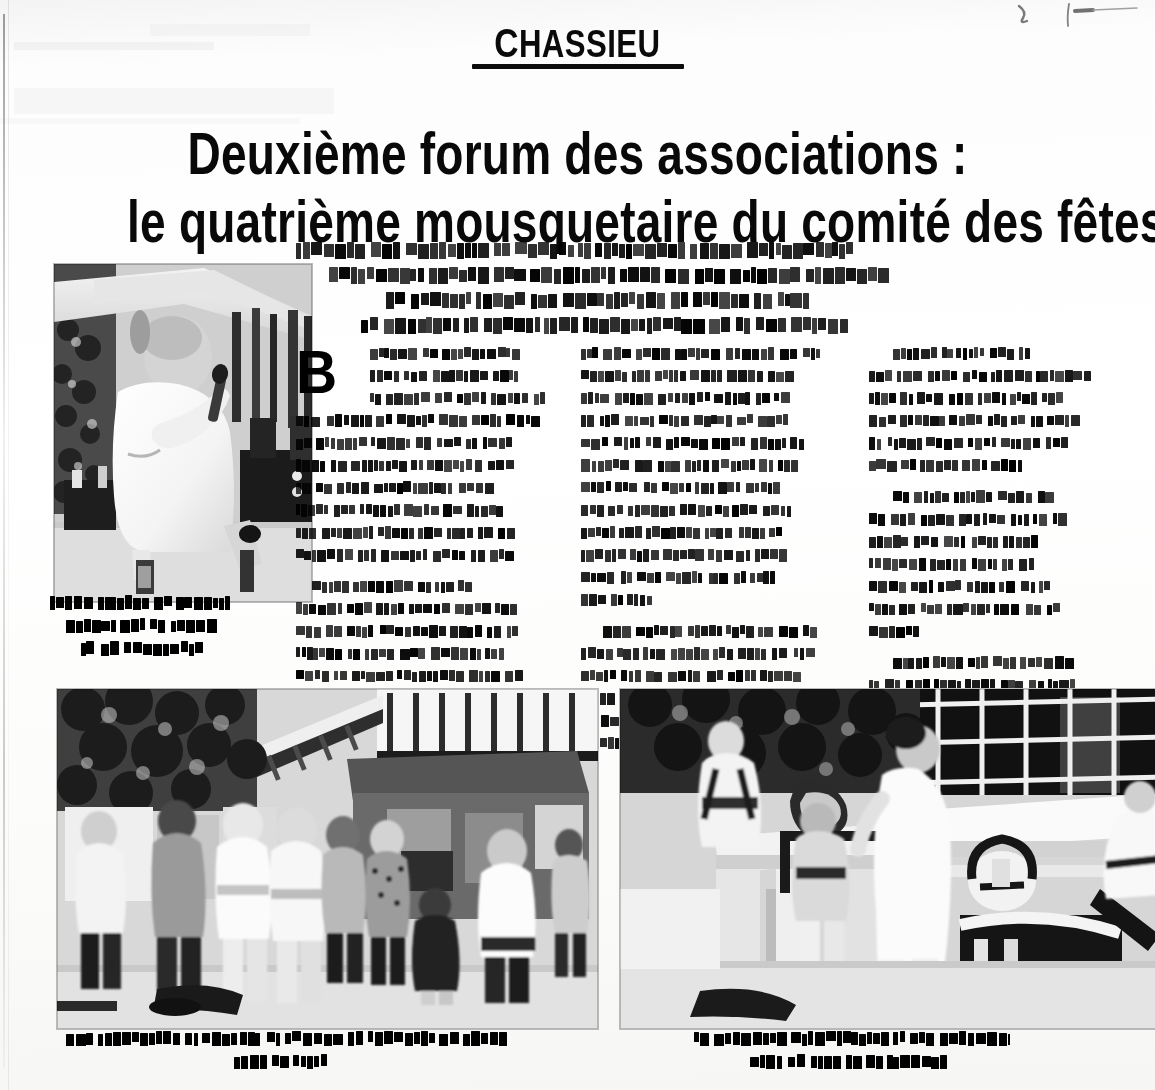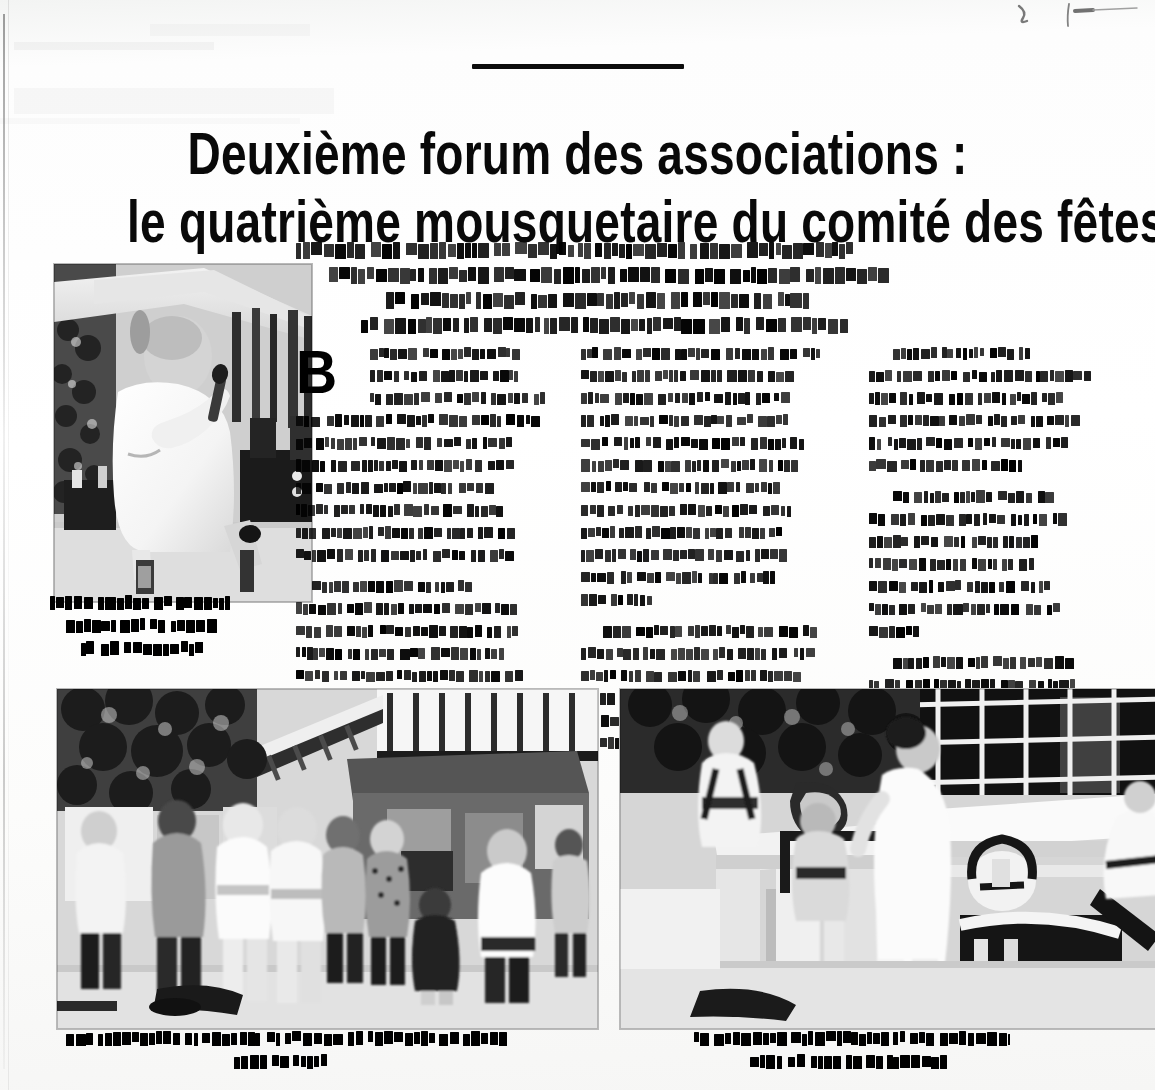--- a/index.html
+++ b/index.html
@@ -201,20 +201,23 @@
   <div class="ghost-band ghost-c"></div>
   <div class="ghost-band ghost-d"></div>
 
   <svg class="pen-mark" viewBox="0 0 150 30">
     <path d="M22 4 Q30 10 26 16 Q22 22 30 19" stroke="#2b2b2b" stroke-width="2.4" fill="none" stroke-linecap="round"></path>
     <path d="M72 2 Q70 14 71 24" stroke="#3a3a3a" stroke-width="1.8" fill="none" stroke-linecap="round"></path>
     <path d="M78 9 L96 8" stroke="#1f1f1f" stroke-width="4" fill="none" stroke-linecap="round"></path>
     <path d="M96 8 L140 6" stroke="#6a6a6a" stroke-width="1.4" fill="none" stroke-linecap="round"></path>
   </svg>
 
+  <div class="kicker-wrap">
+    <div class="kicker">CHASSIEU</div>
+  </div>
   <div class="kicker-rule"></div>
 
   <h1 class="headline headline-1">Deuxième forum des associations :</h1>
   <h1 class="headline headline-2">le quatrième mousquetaire du comité des fêtes</h1>
 
   <div class="chapeau blur-wrap" id="chapeau">
       <div class="blur-line" style="width: 812px; height: 19px; margin: 0px auto 6px;">
         <i style="left: 0px; width: 5.4px; height: 92%; top: 18%; opacity: 0.83;"></i>
         <i style="left: 6.8px; width: 7.4px; height: 89%; top: 9%; opacity: 0.77;"></i>
         <i style="left: 15.2px; width: 11.3px; height: 71%; top: 10%; opacity: 0.91;"></i>

